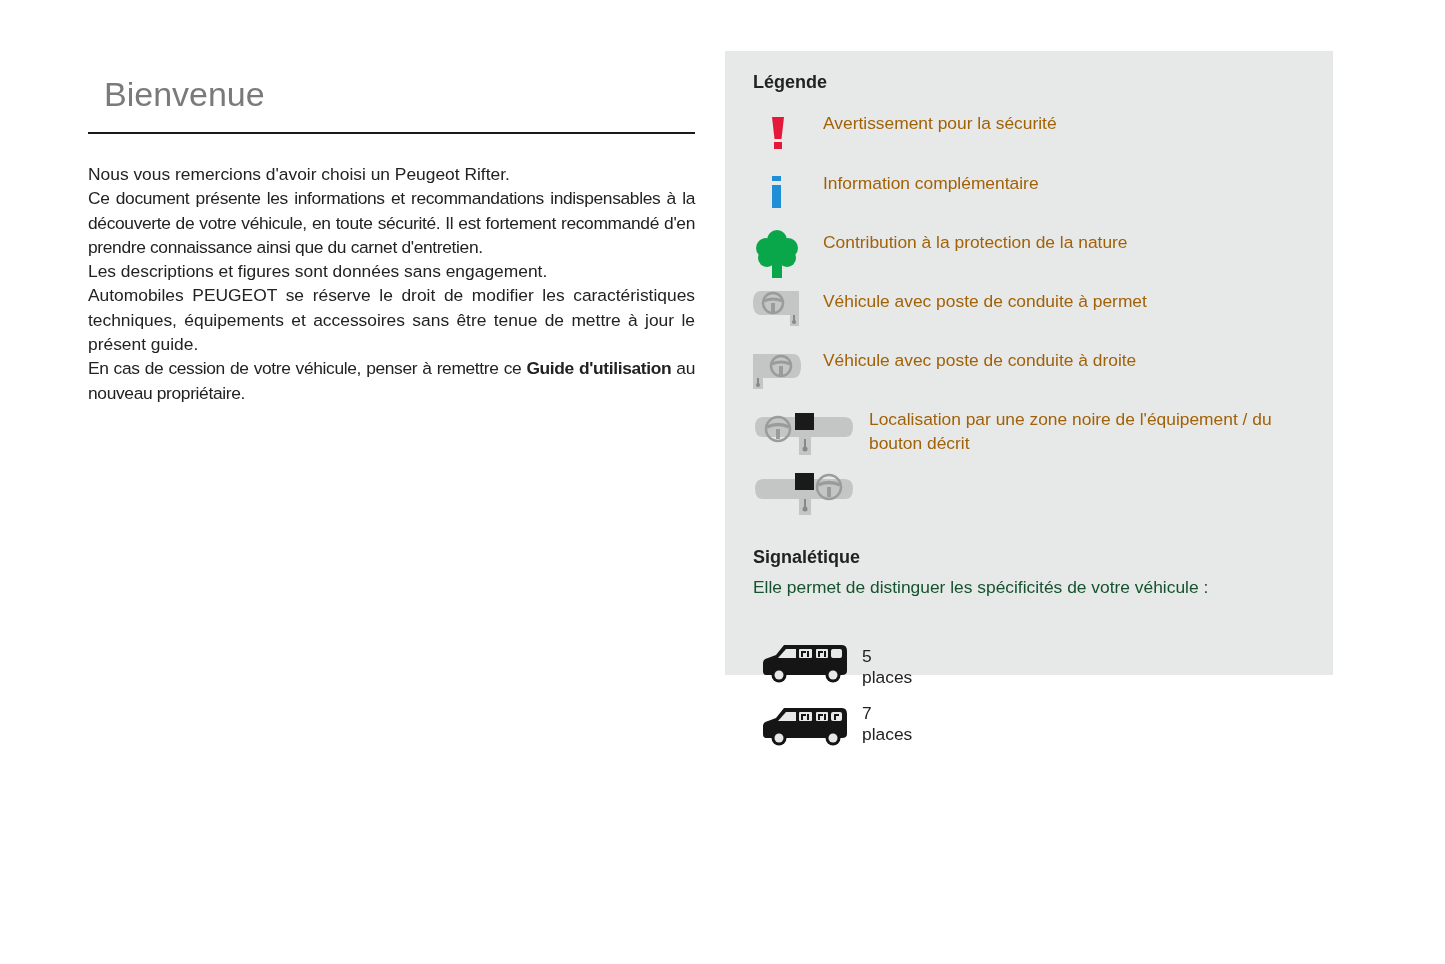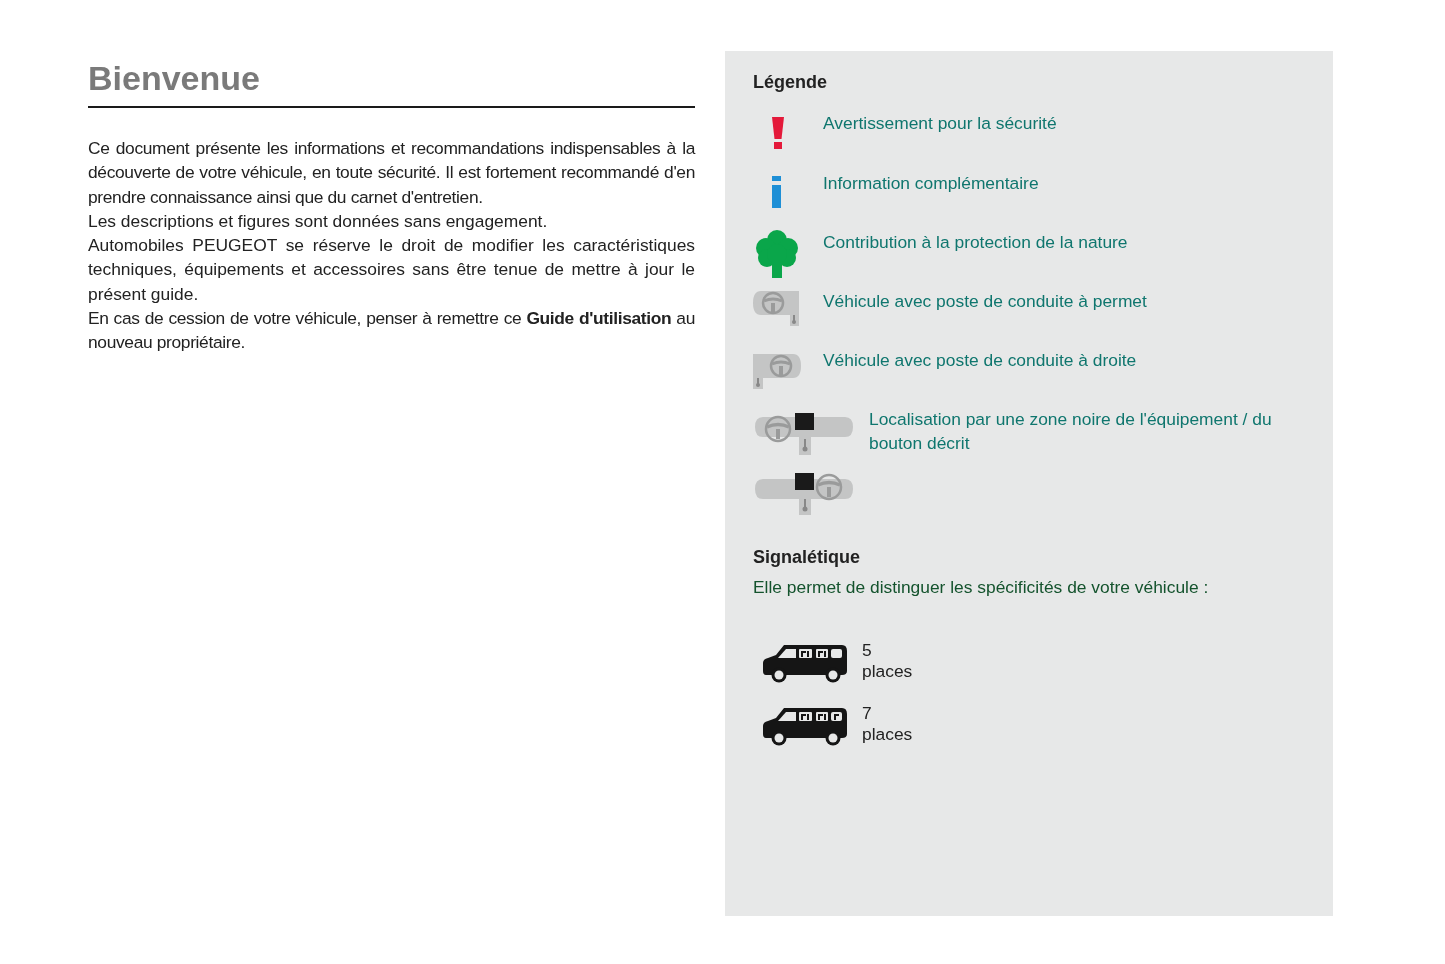--- a/index.html
+++ b/index.html
@@ -1,44 +1,45 @@
 <!DOCTYPE html>
 <html><head>
 <meta charset="utf-8">
 <style>
   html, body { margin: 0; padding: 0; background: #ffffff; }
   body { width: 1445px; height: 964px; position: relative; overflow: hidden;
          font-family: "Liberation Sans", sans-serif; color: #222; }
 
   
   .left { position: absolute; left: 88px; top: 56px; width: 607px; }
-  .page-title { font-size: 34px; color: #7a7a7a; font-weight: bold; margin: 0; line-height: 44px; }
+  .page-title { font-size: 34px; color: #7a7a7a; font-weight: normal; margin: 16px; line-height: 44px; }
   .title-rule { margin-top: 6px; height: 2px; background: #1a1a1a; }
   .intro { margin-top: 28px; font-size: 17.4px; line-height: 24.3px; color: #222; text-align: justify; }
   .intro p { margin: 0; }
   .intro .tight { letter-spacing: -0.35px; }
   .intro b { font-weight: bold; }
 
   
-  .panel { position: absolute; left: 725px; top: 51px; width: 608px; height: 865px; background: #e7e8e8; }
+  .panel { position: absolute; left: 725px; top: 51px; width: 608px; height: 624px; background: #e7e8e8; }
   .sec-title { position: absolute; font-weight: bold; font-size: 18px; color: #222; }
   .legend-row { position: absolute; left: 0; width: 600px; }
   .legend-icon { position: absolute; }
-  .legend-text { position: absolute; font-size: 17.4px; line-height: 24.3px; color: #0f766e; }
+  .legend-text { position: absolute; font-size: 17.4px; line-height: 24.3px; color: #a16207; }
   .sig-desc { position: absolute; left: 28px; top: 526px; font-size: 17.4px; color: #14532d; }
   .car-row { position: absolute; left: 0; }
   .car-label { position: absolute; font-size: 17.4px; color: #222; }
 </style>
 </head>
 <body>
 
 <div class="left">
   <h1 class="page-title">Bienvenue</h1>
   <div class="title-rule"></div>
   <div class="intro">
+    <p>Nous vous remercions d'avoir choisi un Peugeot Rifter.</p>
     <p class="tight">Ce document présente les informations et recommandations indispensables à la découverte de votre véhicule, en toute sécurité. Il est fortement recommandé d'en prendre connaissance ainsi que du carnet d'entretien.</p>
     <p>Les descriptions et figures sont données sans engagement.</p>
     <p>Automobiles PEUGEOT se réserve le droit de modifier les caractéristiques techniques, équipements et accessoires sans être tenue de mettre à jour le présent guide.</p>
     <p class="tight"><span>En cas de cession de votre véhicule, penser à remettre ce </span><b>Guide d'utilisation</b><span> au nouveau propriétaire.</span></p>
   </div>
 </div>
 
 <div class="panel">
   <div class="sec-title" style="left:28px; top:21px;">Légende</div>
 
@@ -133,21 +134,21 @@
       <rect x="37" y="10" width="13" height="9" rx="1" fill="#e7e8e8"></rect>
       <rect x="54" y="10" width="12" height="9" rx="1" fill="#e7e8e8"></rect>
       <rect x="69" y="10" width="11" height="9" rx="2" fill="#e7e8e8"></rect>
       <path d="M40,18 V13 H44 M46,18 V12" stroke="#151515" stroke-width="2" fill="none"></path>
       <path d="M57,18 V13 H61 M63,18 V12" stroke="#151515" stroke-width="2" fill="none"></path>
       <circle cx="17" cy="36" r="7.5" fill="#151515"></circle>
       <circle cx="17" cy="36" r="4.5" fill="#e7e8e8"></circle>
       <circle cx="71" cy="36" r="7.5" fill="#151515"></circle>
       <circle cx="71" cy="36" r="4.5" fill="#e7e8e8"></circle>
     </svg>
-    <div class="car-label" style="left:137px; top:1px;">5 places</div>
+    <div class="car-label" style="left:137px; top:7px;">5 places</div>
   </div>
 
   <div class="car-row" style="top:651px;">
     <svg style="position:absolute; left:37px; top:0;" width="88" height="44" viewBox="0 0 88 44">
       <path d="M22,6 H80 Q85,6 85,12 V32 Q85,36 80,36 H4 Q1,36 1,32 V24 Q1,20 6,19 L14,16 Z" fill="#151515"></path>
       <path d="M24,10 H34 V19 H16 Z" fill="#e7e8e8"></path>
       <rect x="37" y="10" width="13" height="9" rx="1" fill="#e7e8e8"></rect>
       <rect x="54" y="10" width="12" height="9" rx="1" fill="#e7e8e8"></rect>
       <rect x="69" y="10" width="11" height="9" rx="2" fill="#e7e8e8"></rect>
       <path d="M40,18 V13 H44 M46,18 V12" stroke="#151515" stroke-width="2" fill="none"></path>

